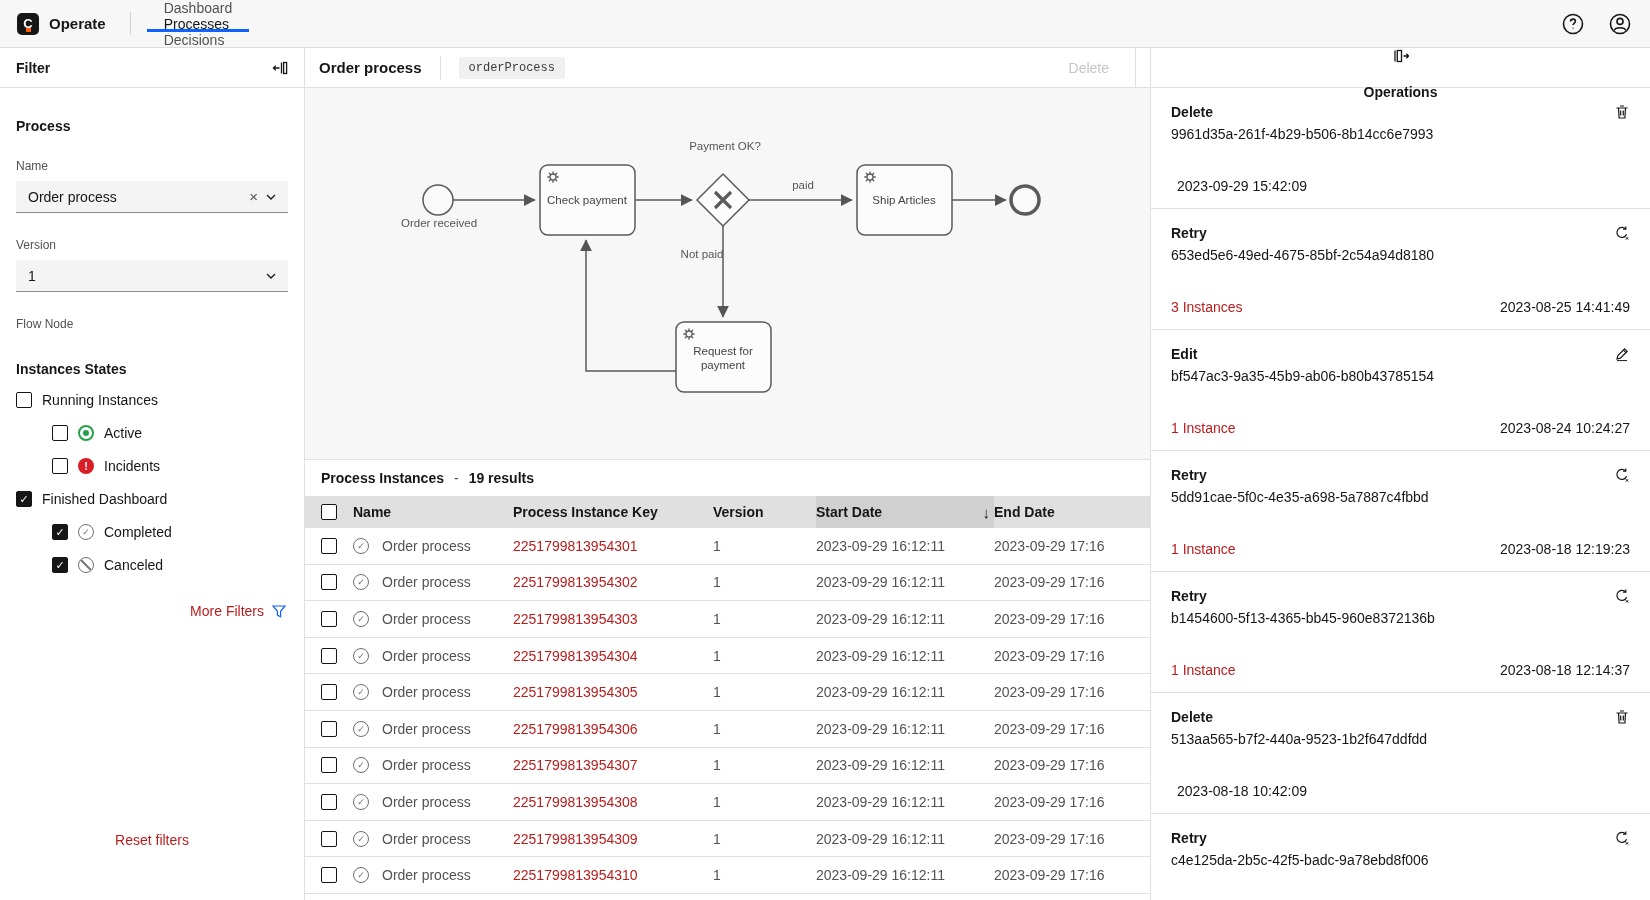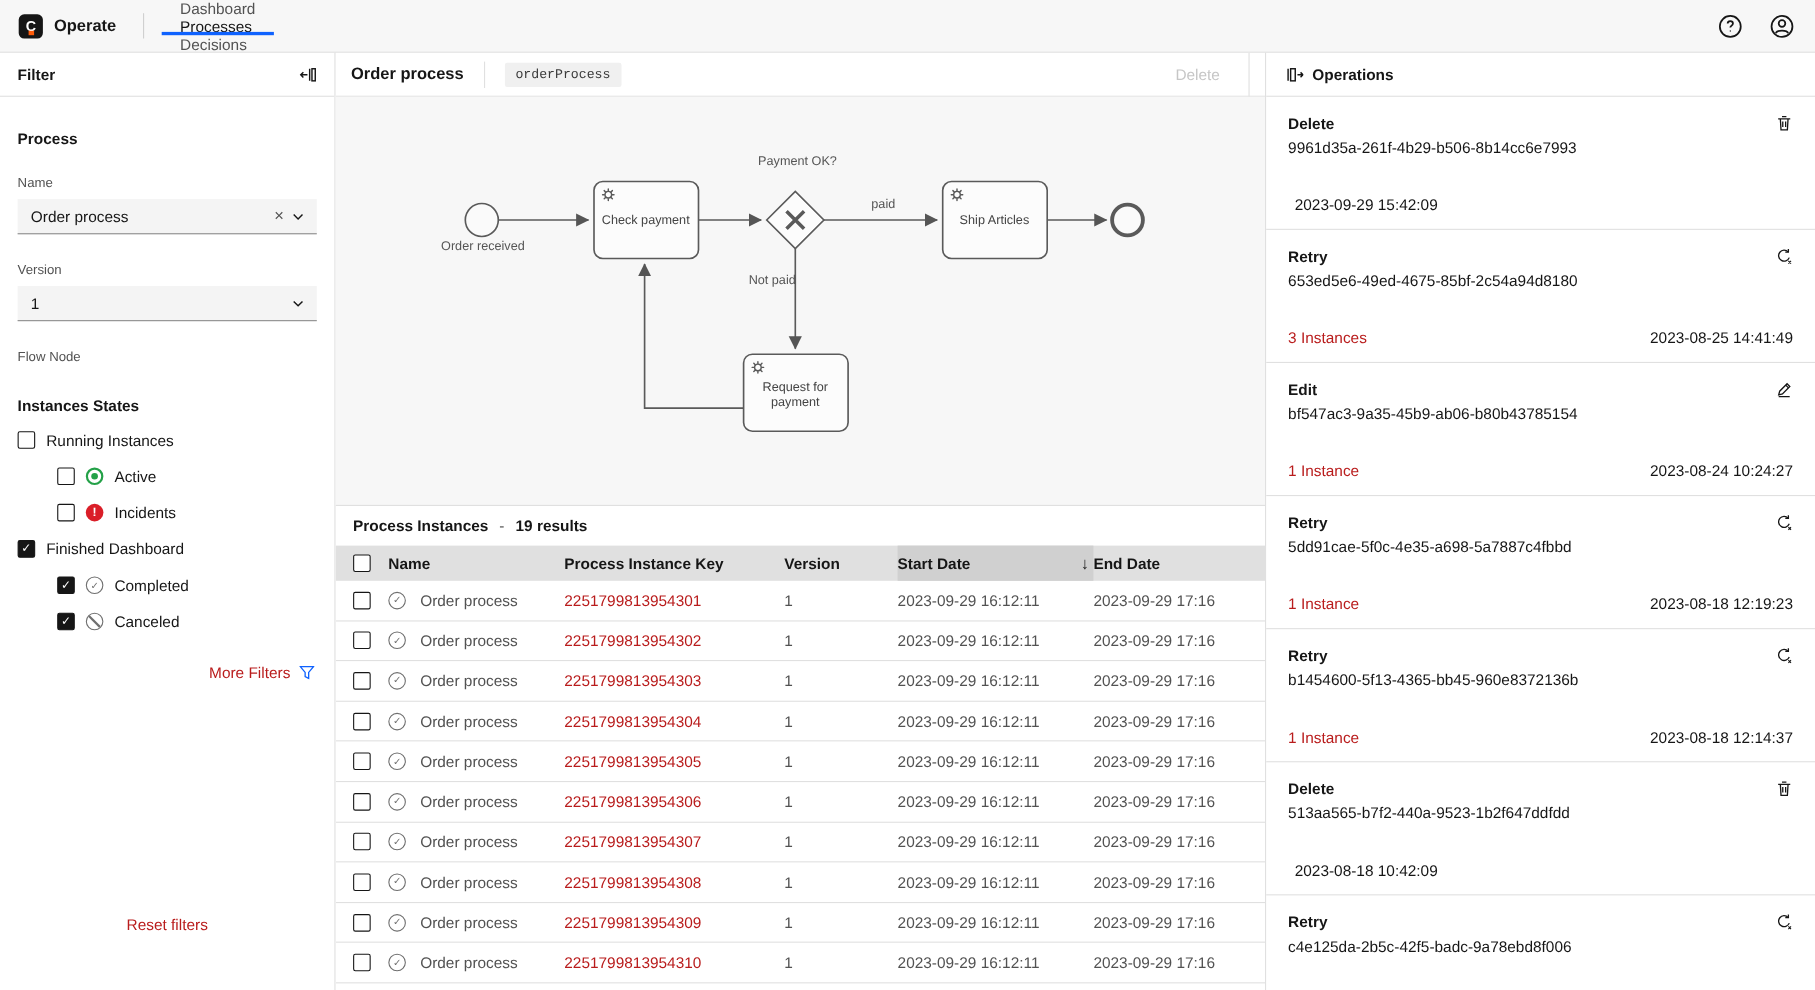--- a/index.html
+++ b/index.html
@@ -79,21 +79,21 @@
   .col-key   { flex:0 0 200px; }
   .col-ver   { flex:0 0 103px; }
   .col-start { flex:0 0 178px; display:flex; align-items:center; justify-content:space-between; padding-right:4px; }
   .col-end   { flex:1; min-width:0; white-space:nowrap; overflow:hidden; }
   .thead .col-start { background:#d0d0d0; align-self:stretch; }
   .sort-arrow { font-size:15px; color:#161616; }
   .rows { flex:1; overflow:hidden; }
 
   
   .ops { width:500px; flex:none; border-left:1px solid #e0e0e0; background:#fff; overflow:hidden; }
-  .ops-header { height:40px; display:flex; align-items:center; gap:8px; padding:0 18px; border-bottom:1px solid #e0e0e0; }
+  .ops-header { height:40px; display:flex; align-items:center; gap:20px; padding:0 18px; border-bottom:1px solid #e0e0e0;flex-direction:column; }
   .ops-title { font-weight:bold; font-size:14px; }
   .op-entry { padding:16px 20px 14px 20px; border-bottom:1px solid #e0e0e0; }
   .op-top { display:flex; align-items:flex-start; justify-content:space-between; }
   .op-type { font-weight:bold; font-size:14px; }
   .op-id { font-size:14px; color:#161616; margin-top:6px; }
   .op-footer { display:flex; align-items:center; justify-content:space-between; margin-top:36px; font-size:14px; }
   .op-footer .left { display:flex; gap:6px; }
   .op-icn { display:none; color:#161616; cursor:pointer; }
   .op-entry[data-icon="trash-icon"] .icn-trash { display:inline-flex; }
   .op-entry[data-icon="retry-icon"] .icn-retry { display:inline-flex; }

